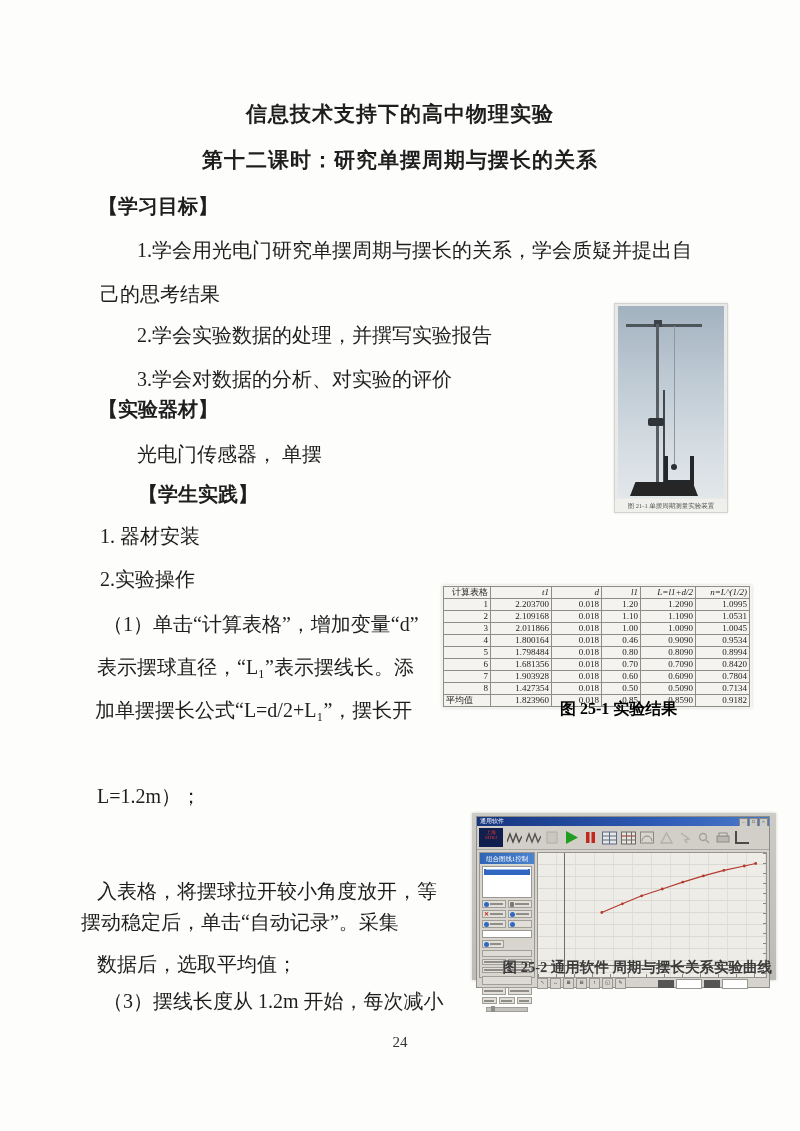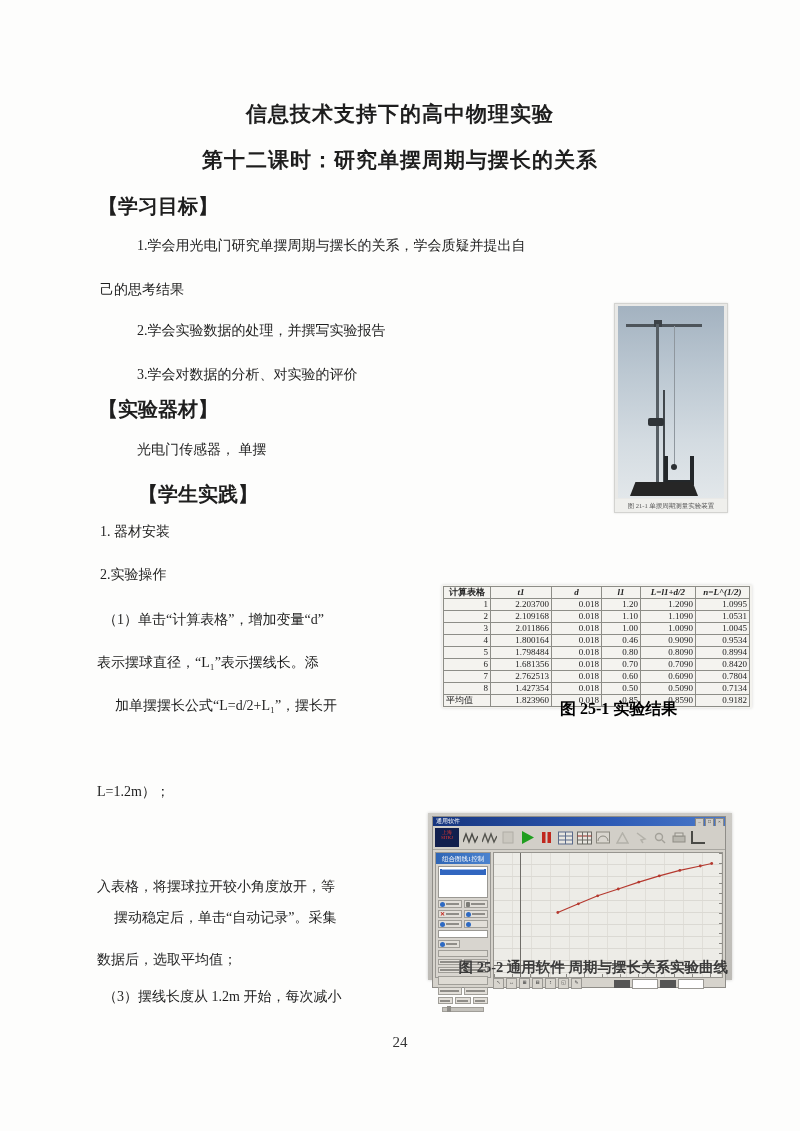--- a/index.html
+++ b/index.html
@@ -2,21 +2,21 @@
 <html><head>
 <meta charset="utf-8">
 <style>
   html,body{margin:0;padding:0;background:#e8e8e8;}
   .page{position:relative;width:800px;height:1131px;background:#fdfdfc;margin:0 auto;
         font-family:"Liberation Serif","DejaVu Serif",serif;color:#1e1e1e;overflow:hidden;}
   .abs{position:absolute;white-space:nowrap;}
   .title{width:800px;left:0;text-align:center;font-family:"Liberation Sans","DejaVu Sans",sans-serif;
          font-weight:bold;font-size:21px;letter-spacing:1px;}
   .heading{font-family:"Liberation Sans","DejaVu Sans",sans-serif;font-weight:bold;font-size:20px;}
-  .body-ln{font-size:14px;}
+  .body-ln{font-size:20px;}
   .pageno{width:800px;left:0;text-align:center;font-size:15px;color:#333;}
 
   
   .fig-apparatus{position:absolute;left:614px;top:303px;width:112px;height:208px;
       background:#e9e9e7;border:1px solid #d3d3d0;box-shadow:0 0 2px rgba(0,0,0,.12);}
   .app-photo{position:absolute;left:3px;top:2px;width:106px;height:192px;
       background:linear-gradient(180deg,#a3b2c0 0%,#bcc8d2 35%,#d3dbe1 70%,#e2e7ea 100%);overflow:hidden;}
   .app-crossbar{position:absolute;left:8px;top:18px;width:76px;height:3px;background:#4e555b;}
   .app-clampknob{position:absolute;left:36px;top:14px;width:8px;height:7px;background:#3c4247;}
   .app-rod{position:absolute;left:38px;top:18px;width:3px;height:158px;background:#565e64;}
@@ -30,29 +30,29 @@
       clip-path:polygon(8% 0,92% 0,100% 100%,0 100%);}
   .app-caption{position:absolute;left:0;bottom:0;width:112px;height:13px;background:#efefec;
       font-size:6.5px;color:#555;text-align:center;line-height:13px;letter-spacing:0;}
 
   
   .fig-table{position:absolute;left:442px;top:585px;width:308px;background:#f4f3ef;
       box-shadow:0 0 3px rgba(0,0,0,.15);padding:1px;}
   table.results{border-collapse:collapse;width:306px;table-layout:fixed;
       font-size:9px;line-height:11px;color:#222;}
   table.results th,table.results td{border:1px solid #8d8d87;padding:0 2px;height:11px;overflow:hidden;}
-  table.results th{font-weight:bold;text-align:center;}
+  table.results th{font-weight:normal;text-align:right;}
   table.results th.it{font-style:italic;}
   table.results td.num{text-align:right;}
   table.results td.c0{text-align:right;}
   table.results td.lbl{text-align:left;}
   .tbl-caption{position:absolute;left:560px;top:699px;font-size:16px;font-weight:bold;color:#000000;}
 
   
-  .fig-soft{position:absolute;left:428px;top:813px;width:304px;height:167px;
+  .fig-soft{position:absolute;left:472px;top:813px;width:304px;height:167px;
       background:linear-gradient(180deg,#cdcbc6,#bdbbb6);box-shadow:0 0 3px rgba(0,0,0,.2);}
   .sw-window{position:absolute;left:4px;top:3px;width:292px;height:170px;background:#d6d3cc;
       border:1px solid #8f8d88;}
   .sw-titlebar{position:absolute;left:0;top:0;width:100%;height:9px;
       background:linear-gradient(90deg,#16357e,#2d5ab5 60%,#4a79c9);display:flex;align-items:center;}
   .sw-title{font-size:6px;color:#fff;padding-left:3px;line-height:9px;}
   .sw-winbtns{position:absolute;right:1px;top:1px;display:flex;gap:1px;}
   .sw-winbtn{width:7px;height:7px;background:#cfcdc8;border:1px solid #8a8884;font-size:5px;
       line-height:5px;text-align:center;color:#333;}
   .sw-toolbar{position:absolute;left:0;top:9px;width:100%;height:24px;background:#d2cfc8;
@@ -116,24 +116,24 @@
 
   <div class="abs heading" style="left:98px;top:396px;">【实验器材】</div>
   <div class="abs body-ln" style="left:137px;top:441px;">光电门传感器， 单摆</div>
 
   <div class="abs heading" style="left:98px;top:481px;margin-left:40px;">【学生实践】</div>
   <div class="abs body-ln" style="left:100px;top:523px;">1. 器材安装</div>
   <div class="abs body-ln" style="left:100px;top:566px;">2.实验操作</div>
 
   <div class="abs body-ln" style="left:103px;top:611px;">（1）单击“计算表格”，增加变量“d”</div>
   <div class="abs body-ln" style="left:97px;top:654px;">表示摆球直径，“L₁”表示摆线长。添</div>
-  <div class="abs body-ln" style="left:115px;top:697px;text-align:center;">加单摆摆长公式“L=d/2+L₁”，摆长开</div>
+  <div class="abs body-ln" style="left:95px;top:697px;text-align:center;">加单摆摆长公式“L=d/2+L₁”，摆长开</div>
   <div class="abs body-ln" style="left:97px;top:783px;">L=1.2m）；</div>
   <div class="abs body-ln" style="left:97px;top:867px;margin-top:11px;">入表格，将摆球拉开较小角度放开，等</div>
-  <div class="abs body-ln" style="left:114px;top:909px;">摆动稳定后，单击“自动记录”。采集</div>
+  <div class="abs body-ln" style="left:81px;top:909px;">摆动稳定后，单击“自动记录”。采集</div>
   <div class="abs body-ln" style="left:97px;top:951px;">数据后，选取平均值；</div>
   <div class="abs body-ln" style="left:103px;top:988px;">（3）摆线长度从 1.2m 开始，每次减小</div>
 
   <div class="fig-apparatus">
     <div class="app-photo">
       <div class="app-crossbar"></div>
       <div class="app-clampknob"></div>
       <div class="app-rod"></div>
       <div class="app-rod2"></div>
       <div class="app-clamp"></div>
@@ -209,21 +209,21 @@
           <tr>
             <td class="c0">6</td>
             <td class="num">1.681356</td>
             <td class="num">0.018</td>
             <td class="num">0.70</td>
             <td class="num">0.7090</td>
             <td class="num">0.8420</td>
           </tr>
           <tr>
             <td class="c0">7</td>
-            <td class="num">2.762513</td>
+            <td class="num">1.903928</td>
             <td class="num">0.018</td>
             <td class="num">0.60</td>
             <td class="num">0.6090</td>
             <td class="num">0.7804</td>
           </tr>
           <tr>
             <td class="c0">8</td>
             <td class="num">1.427354</td>
             <td class="num">0.018</td>
             <td class="num">0.50</td>

